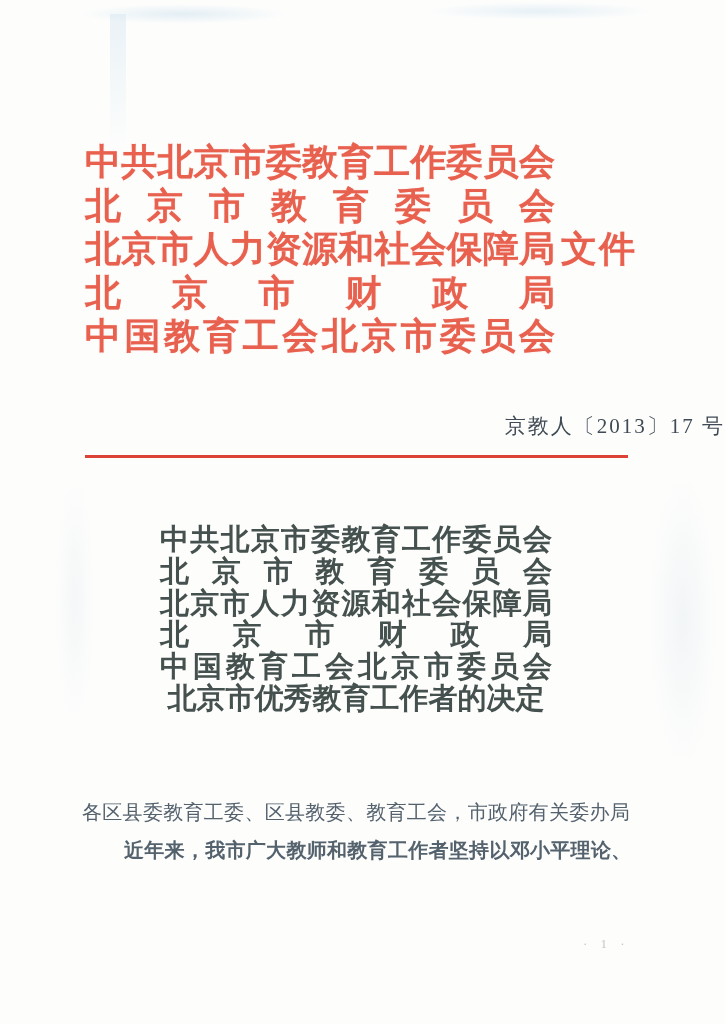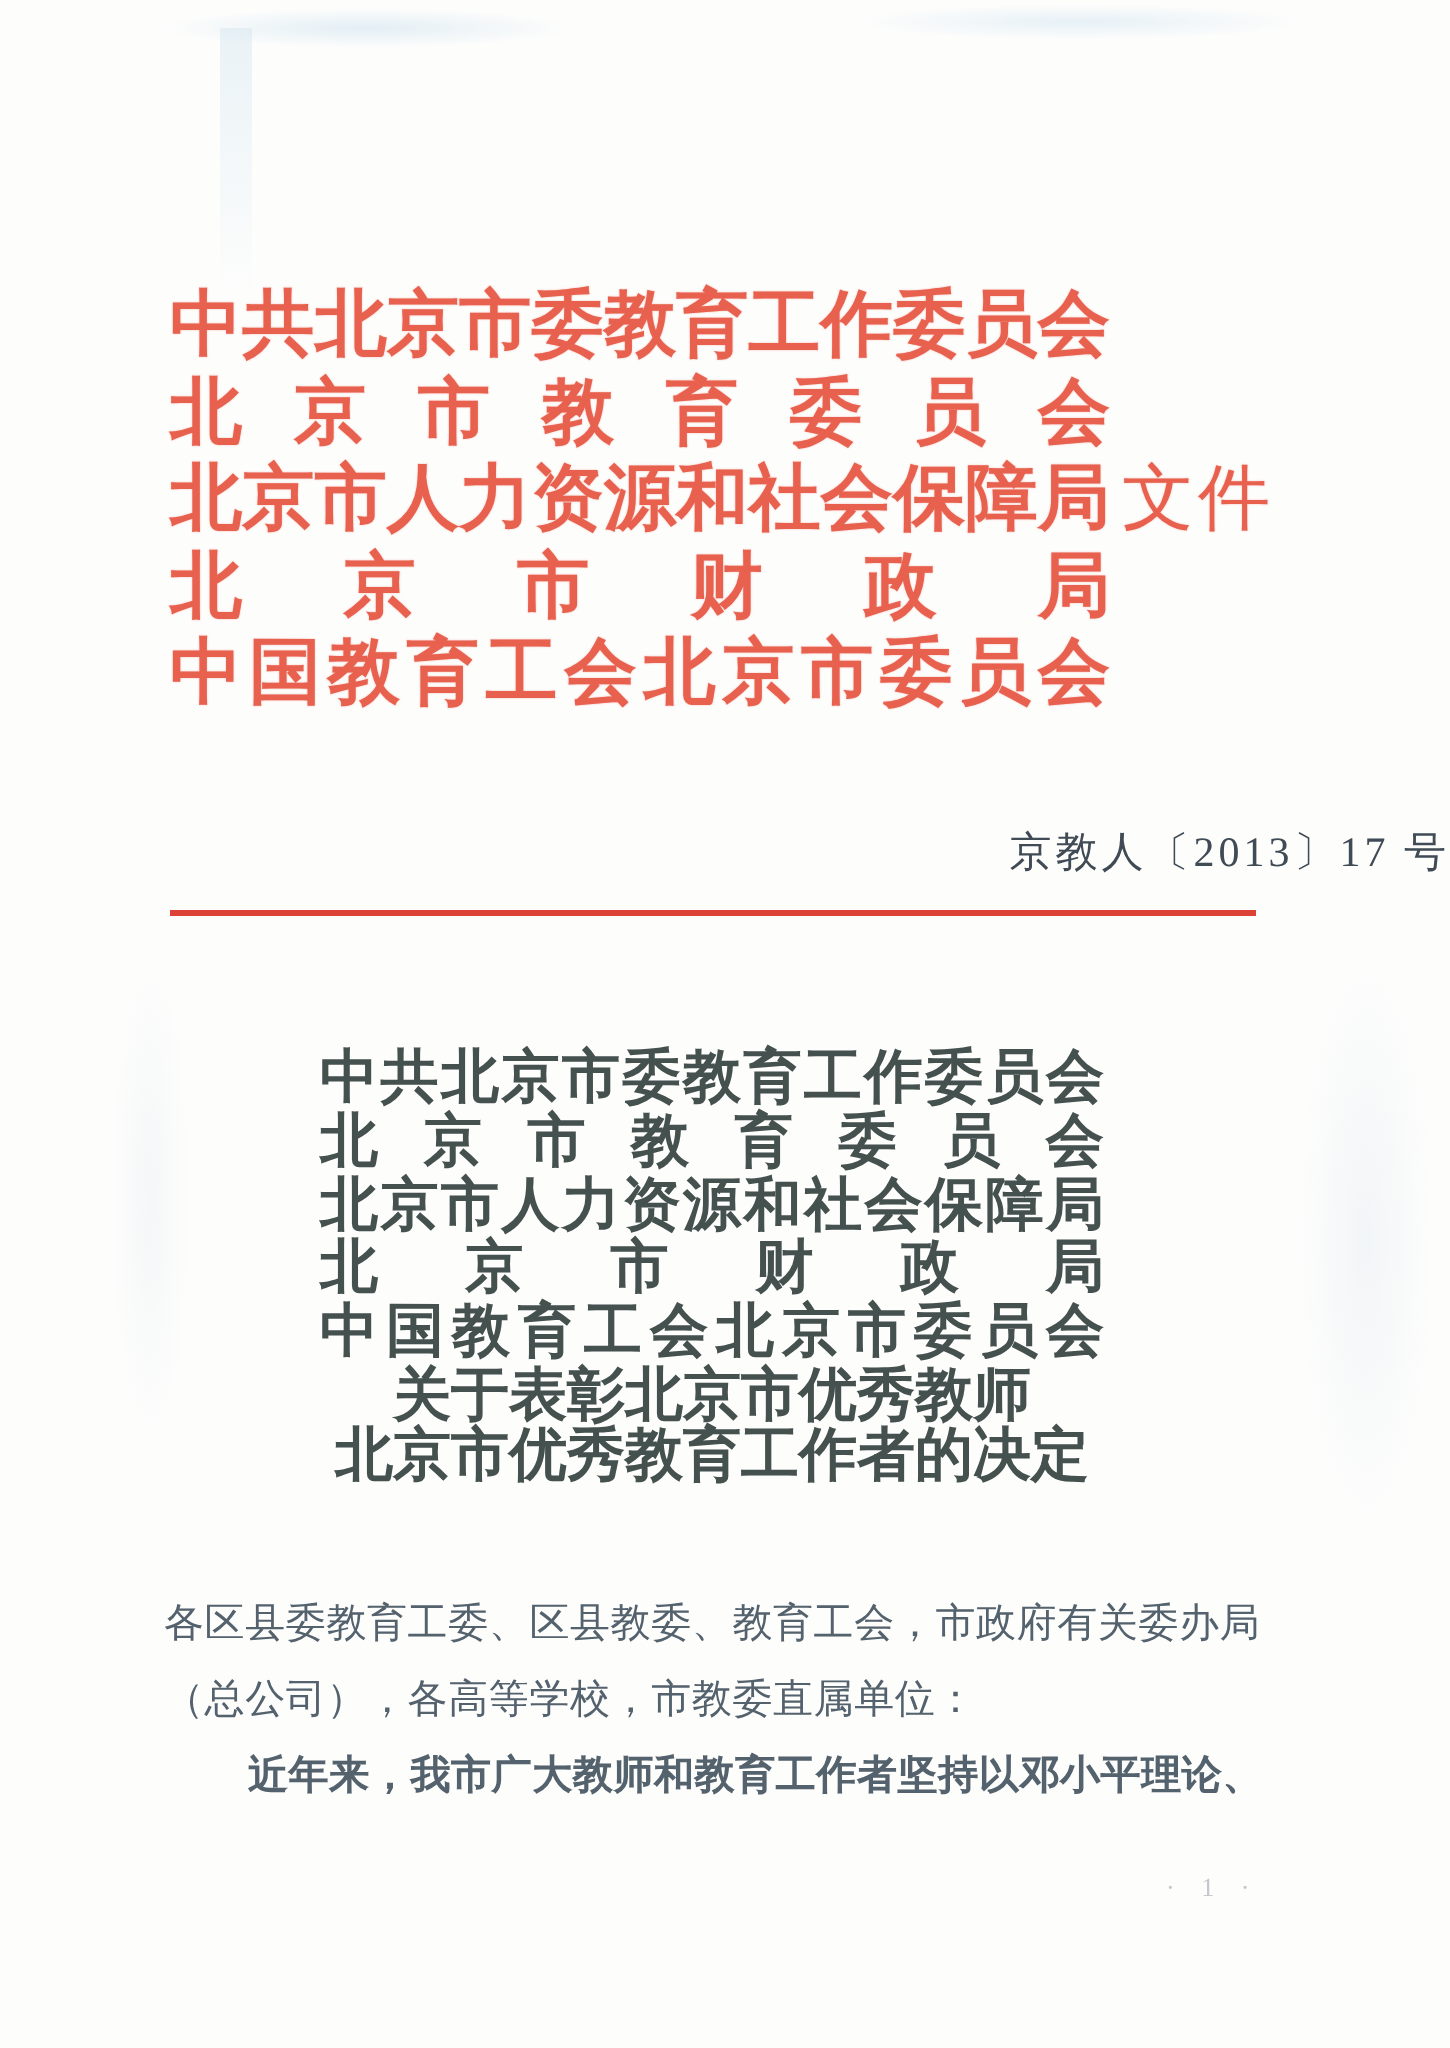--- a/index.html
+++ b/index.html
@@ -43,21 +43,21 @@
   .letterhead .org-line{
     height:43.5px;line-height:43.5px;
     font-size:36px;font-weight:bold;
     color:var(--header_red);
     display:flex;justify-content:space-between;
     text-shadow:0 0 1px rgba(232,96,78,.45);
   }
   .doc-type{
     position:absolute;left:476px;top:87px;
     height:43.5px;line-height:43.5px;
-    font-size:36px;font-weight:normal;
+    font-size:36px;font-weight:bold;
     color:var(--header_red);
     letter-spacing:2px;white-space:nowrap;
     text-shadow:0 0 1px rgba(232,96,78,.45);
   }
 
   
   .doc-number{
     position:absolute;left:0;top:412px;width:725px;
     text-align:right;
     font-size:21px;color:var(--docnum_dark);
@@ -242,25 +242,23 @@
         <span>育</span>
         <span>工</span>
         <span>会</span>
         <span>北</span>
         <span>京</span>
         <span>市</span>
         <span>委</span>
         <span>员</span>
         <span>会</span>
       </div>
-    <div class="subject-line">关于表彰北京市优秀教师</div>
     <div class="subject-line">北京市优秀教育工作者的决定</div>
   </div>
 
   <div class="body-text">
     <div class="line">各区县委教育工委、区县教委、教育工会，市政府有关委办局</div>
-    <div class="line">（总公司），各高等学校，市教委直属单位：</div>
     <div class="line indent">近年来，我市广大教师和教育工作者坚持以邓小平理论、</div>
   </div>
 
   <div class="page-marker">· 1 ·</div>
 
 </div>
 
 </body></html>

